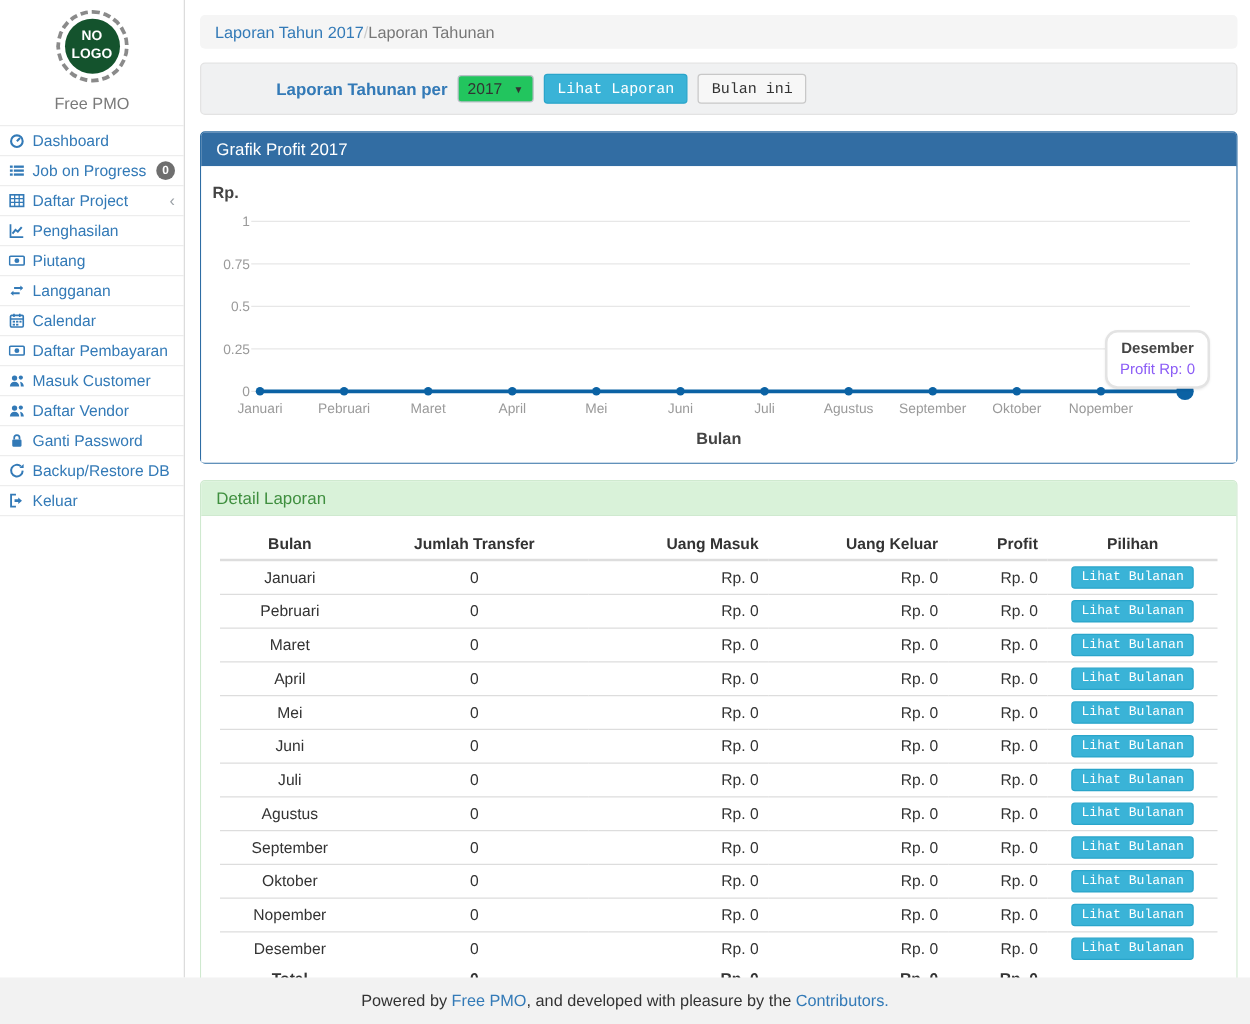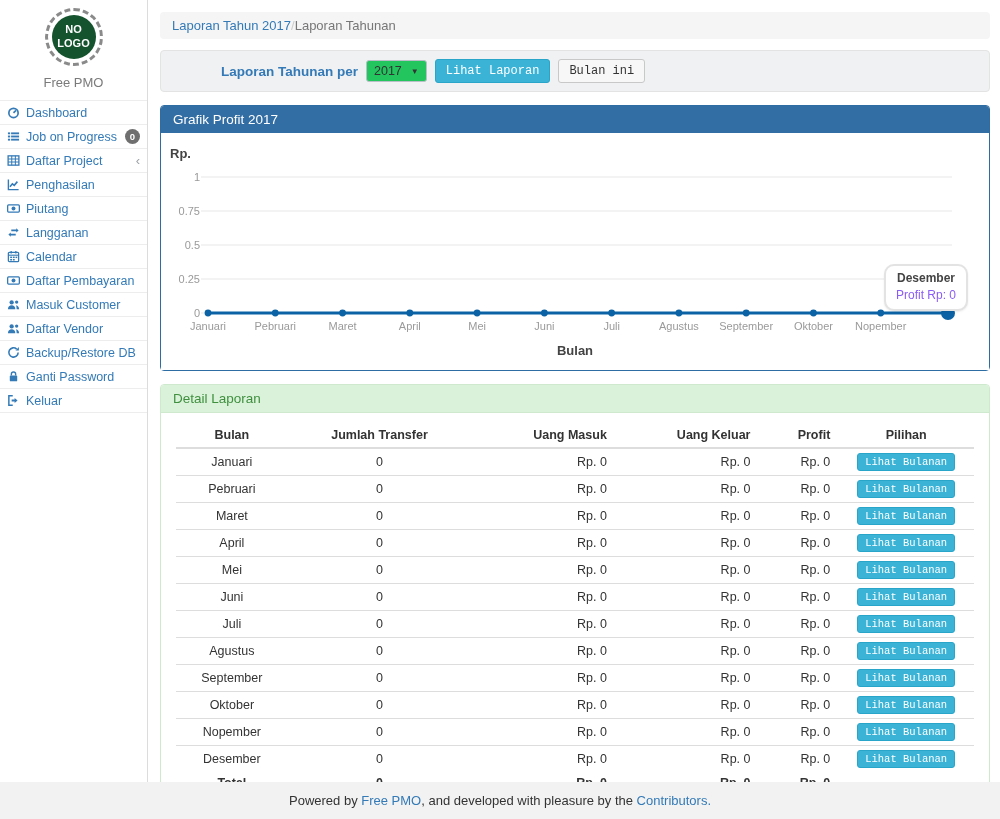--- a/index.html
+++ b/index.html
@@ -255,36 +255,36 @@
               <path d="M9.8 7.9c1.8.3 3.1 1.7 3.2 4.1h-2.6c0-1.7-.4-3.1-.6-4.1z"></path>
             </svg>
           </span>
     <span>Daftar Vendor</span>
 
   </div>
 
   <div class="nav-item">
     <span class="nav-icon">
             <svg viewBox="0 0 14 14">
+              <rect x="3" y="6" width="8" height="6.2" rx="1" fill="currentColor"></rect>
+              <path d="M4.7 6V4.5a2.3 2.3 0 0 1 4.6 0V6" fill="none" stroke="currentColor" stroke-width="1.5"></path>
+            </svg>
+          </span>
+    <span>Ganti Password</span>
+
+  </div>
+
+  <div class="nav-item">
+    <span class="nav-icon">
+            <svg viewBox="0 0 14 14">
               <path d="M12 7a5 5 0 1 1-1.6-3.7" fill="none" stroke="currentColor" stroke-width="1.7"></path>
               <path d="M12.8 1.2v3.6H9.2z" fill="currentColor"></path>
             </svg>
           </span>
     <span>Backup/Restore DB</span>
-
-  </div>
-
-  <div class="nav-item">
-    <span class="nav-icon">
-            <svg viewBox="0 0 14 14">
-              <rect x="3" y="6" width="8" height="6.2" rx="1" fill="currentColor"></rect>
-              <path d="M4.7 6V4.5a2.3 2.3 0 0 1 4.6 0V6" fill="none" stroke="currentColor" stroke-width="1.5"></path>
-            </svg>
-          </span>
-    <span>Ganti Password</span>
 
   </div>
 
   <div class="nav-item">
     <span class="nav-icon">
             <svg viewBox="0 0 14 14">
               <path d="M6.2 1.8H2v10.4h4.2" fill="none" stroke="currentColor" stroke-width="1.6"></path>
               <path d="M8.2 4.2L11.4 7l-3.2 2.8V8.1H5V5.9h3.2z" fill="currentColor"></path>
             </svg>
           </span>

